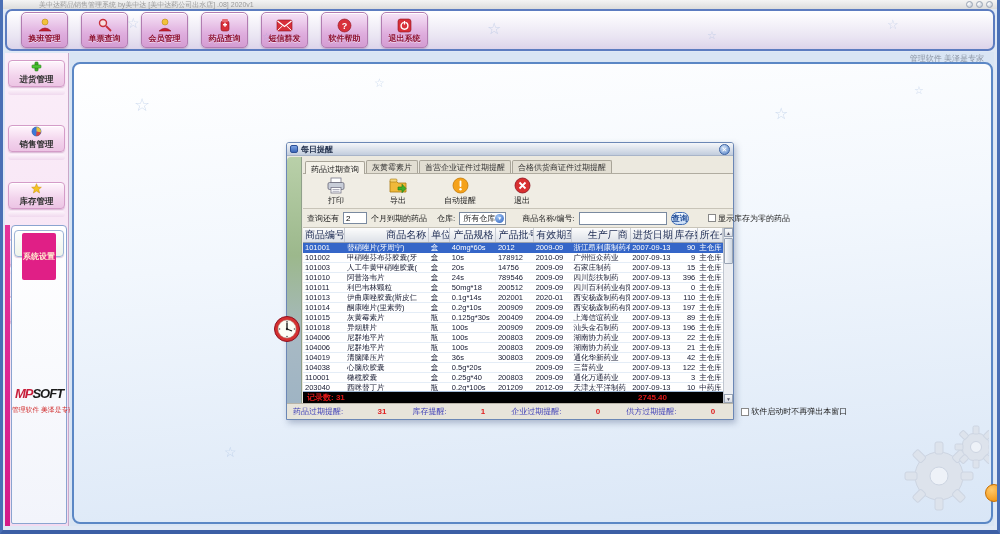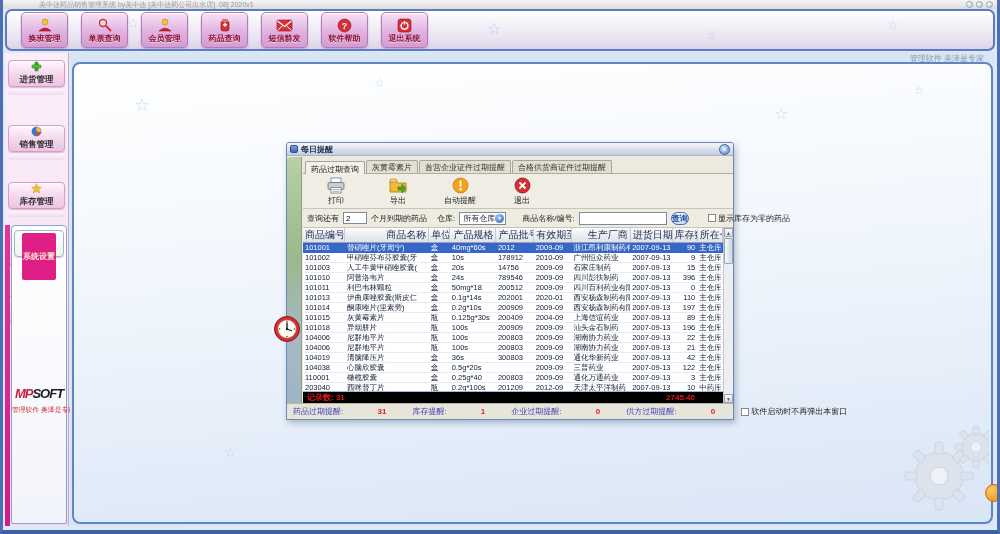--- a/index.html
+++ b/index.html
@@ -68,21 +68,21 @@
   .search-btn { width:40px; height:13px; border-radius:7px; border:1px solid #3f6cb4; background:linear-gradient(#f4f9ff,#c9ddf6); color:#1d4a96; font-weight:bold; font-size:8px; line-height:11px; text-align:center; cursor:pointer; }
   .chk { width:8px; height:8px; background:#fff; border:1px solid #888; display:inline-block; vertical-align:-1px; cursor:pointer; }
 
   .grid { flex:1; position:relative; background:#fff; overflow:hidden; }
   table.data { width:calc(100% - 10px); border-collapse:collapse; table-layout:fixed; }
   table.data th { font-size:10px; font-weight:normal; color:#1c2a52; background:linear-gradient(#fcfcfc,#dde1e8); border-right:1px solid #c8ccd4; border-bottom:1px solid #9aa2b0; height:13px; padding:0 2px; text-align:right; white-space:nowrap; overflow:hidden; }
   table.data td { font-size:7.5px; color:#141830; height:9px; line-height:9px; padding:0 2px; border-bottom:1px solid #e4edf7; white-space:nowrap; overflow:hidden; }
   table.data td:nth-child(9) { text-align:right;margin-top:9px; }
   tr.selected td { background:#3566c8; color:#fff; border-bottom-color:#3566c8; }
   .grid-footer { position:absolute; left:0; right:10px; bottom:0; height:12px; background:#000000; border-top:1px solid #9fb8d6; display:flex; align-items:center; font-size:8px; font-weight:bold; color:#e01818; padding:0 4px; }
-  .grid-footer .total { margin-left:auto; margin-right:24px; }
+  .grid-footer .total { margin-left:auto; margin-right:52px; }
   .vscroll { position:absolute; right:0; top:0; bottom:0; width:10px; background:#eceef2; border-left:1px solid #c0c6d0; }
   .vscroll .arr { position:absolute; left:0; width:9px; height:9px; background:linear-gradient(#fbfbfb,#d8dce4); border:1px solid #9aa4b4; color:#556; font-size:5px; line-height:8px; text-align:center; cursor:pointer; }
   .vscroll .thumb { position:absolute; left:0; top:10px; width:9px; height:26px; background:linear-gradient(90deg,#f6f8fb,#cfd7e2); border:1px solid #9aa4b4; border-radius:1px; cursor:grab; }
 
   .status-row { position:absolute; left:0; right:0; bottom:0; height:16px; background:#e7e4da; border-top:1px solid #b8b4a8; display:flex; align-items:center; gap:26px; padding:0 6px; font-size:8px; white-space:nowrap; }
   .status-item b { font-weight:normal; color:#4040b8; }
   .status-item em { font-style:normal; color:#e02020; font-weight:bold;padding-left:32px; }
   .nopopup { margin-left:auto; color:#222; display:flex; align-items:center; gap:2px; }
 </style>
 </head>

